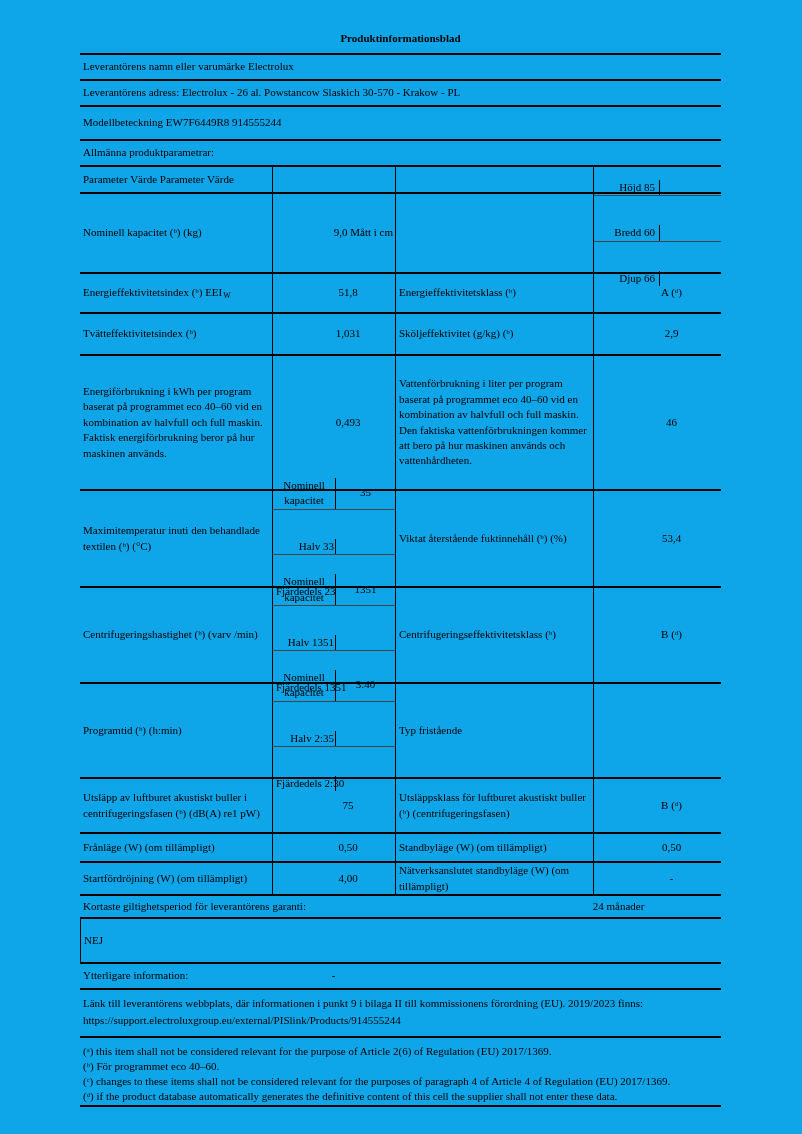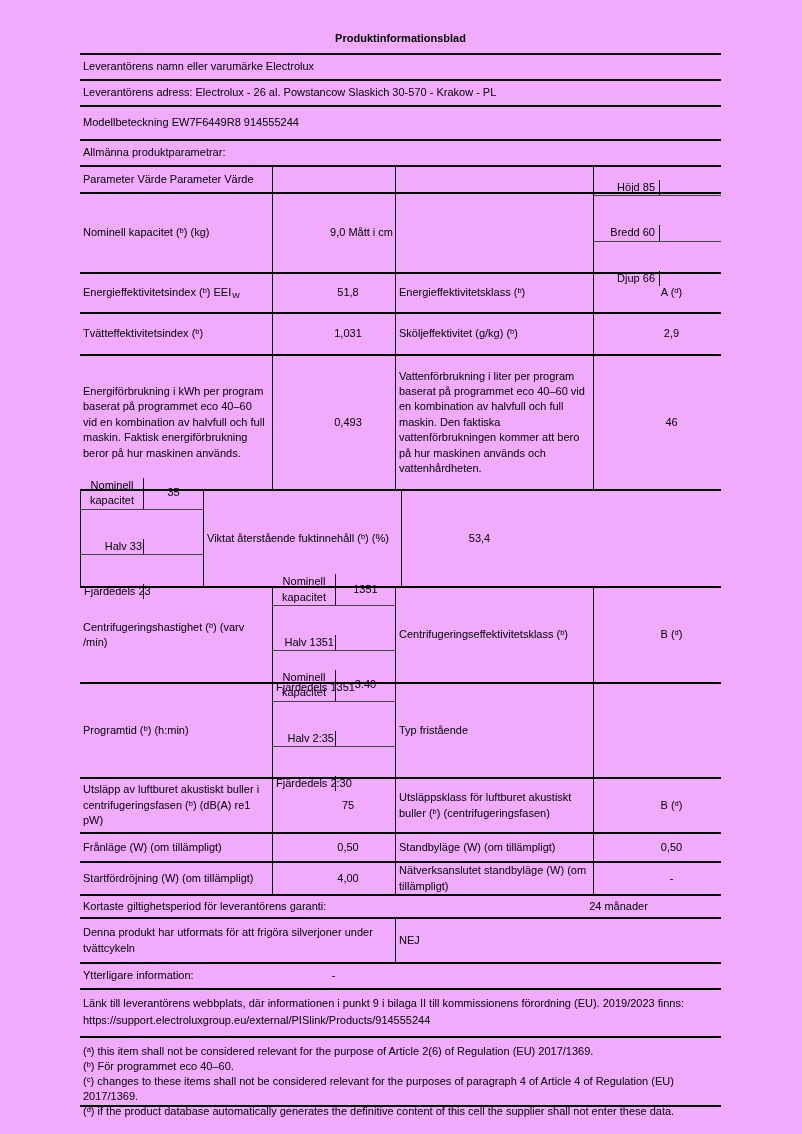--- a/index.html
+++ b/index.html
@@ -1,17 +1,17 @@
 <!DOCTYPE html>
 <html><head>
 <meta charset="utf-8">
 <style>
   html,body{margin:0;padding:0;background:#fff;}
-  .page{width:802px;height:1134px;background:#f0abfc;position:relative;overflow:hidden;
-        font-family:Liberation Sans, sans-serif;font-size:11px;color:#000;line-height:1.4;}
+  .page{width:802px;height:1134px;background:#0ea5e9;position:relative;overflow:hidden;
+        font-family:Liberation Serif, serif;font-size:11px;color:#000;line-height:1.4;}
   .content{position:absolute;left:80px;top:25px;width:641px;}
 
   .titlebar{height:30px;box-sizing:border-box;border-bottom:2px solid #000;
             display:flex;align-items:center;justify-content:center;font-weight:bold;}
 
   .srow{box-sizing:border-box;border-bottom:2px solid #000;display:flex;align-items:center;padding-left:3px;}
 
   .grow{box-sizing:border-box;border-bottom:2px solid #000;display:flex;align-items:stretch;}
   .c{box-sizing:border-box;display:flex;align-items:center;padding-left:28px;}
   .c1{width:192px;padding:2px 5px 2px 3px;}
@@ -153,20 +153,23 @@
       </div>
       <div class="c c3">
         <span>Vattenförbrukning i liter per program baserat på programmet eco 40–60 vid en kombination av halvfull och full maskin. Den faktiska vattenförbrukningen kommer att bero på hur maskinen används och vattenhårdheten.</span>
       </div>
       <div class="c c4">
         <span>46</span>
       </div>
     </div>
 
     <div class="grow" style="height:97px">
+      <div class="c c1">
+        <span>Maximitemperatur inuti den behandlade textilen (ᵇ) (°C)</span>
+      </div>
       <div class="c c2 subcol">
         <div class="subrow sep" style="height:44px">
           <div class="sublabel cen">
             <span>Nominell kapacitet</span>
           </div>
           <div class="subval">
             <span>35</span>
           </div>
         </div>
         <div class="subrow sep" style="height:28px">
@@ -300,23 +303,20 @@
         <span>-</span>
       </div>
     </div>
 
     <div class="flatrow" style="height:23px">
       <span class="lab">Kortaste giltighetsperiod för leverantörens garanti:</span>
       <span class="warrval">24 månader</span>
     </div>
 
     <div class="flatrow" style="height:45px">
-      <div class="silverlab">
-        <span>Denna produkt har utformats för att frigöra silverjoner under tvättcykeln</span>
-      </div>
       <div class="silverval" style="height:100%">
         <span>NEJ</span>
       </div>
     </div>
 
     <div class="flatrow" style="height:26px">
       <div class="addlab">
         <span>Ytterligare information:</span>
       </div>
       <div class="addval">

